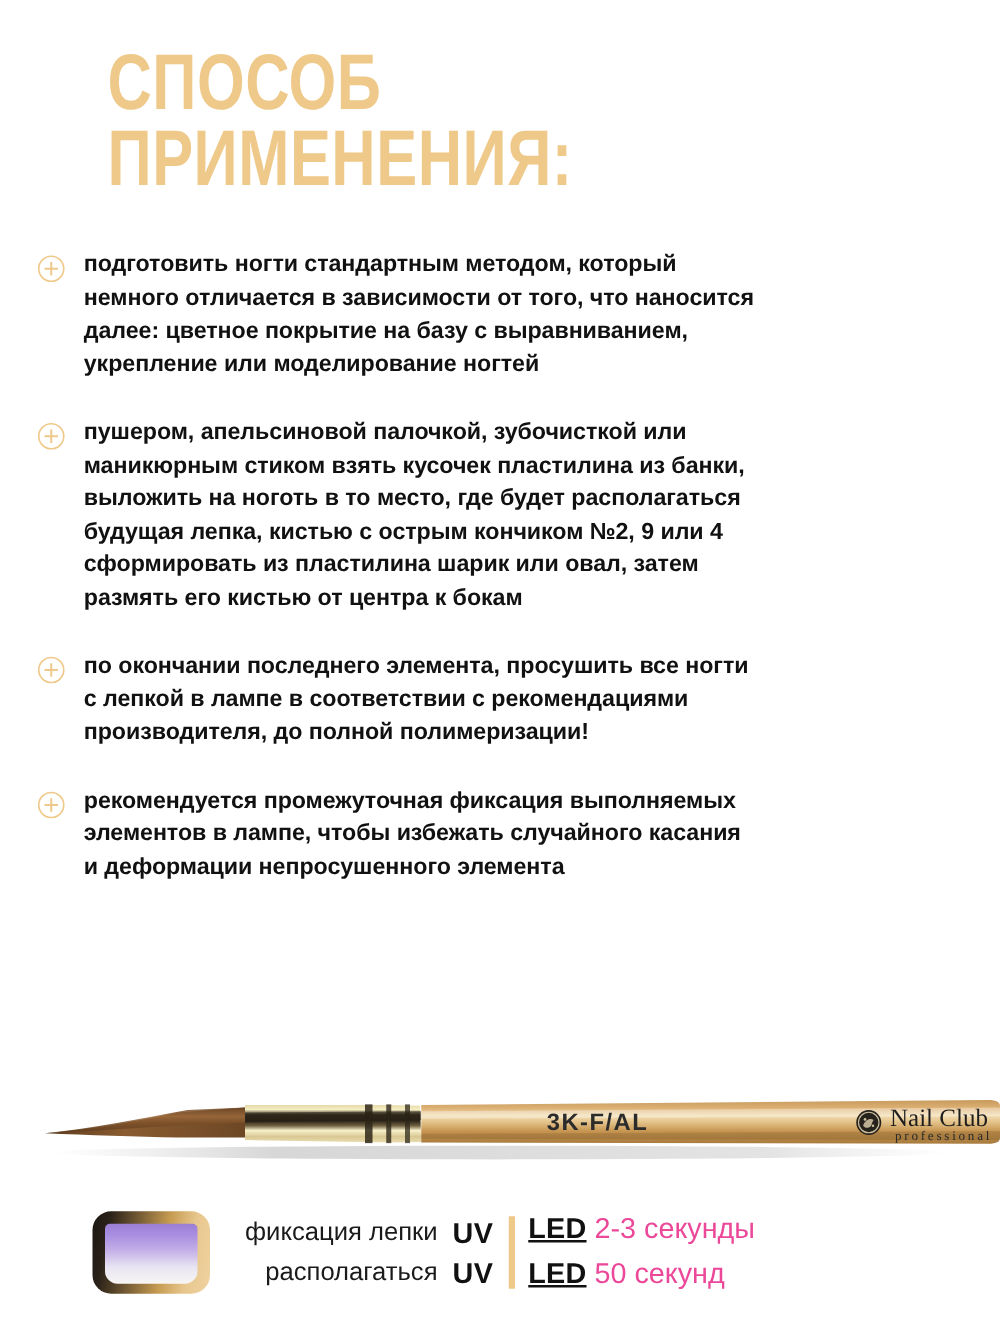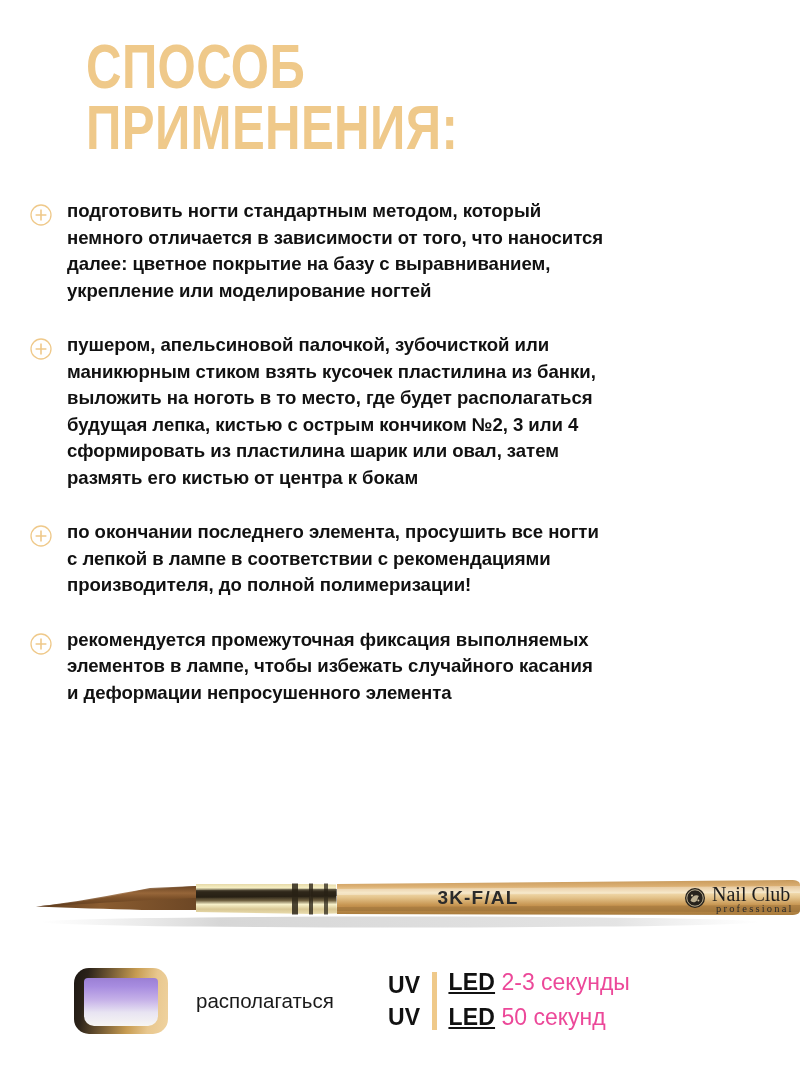--- a/index.html
+++ b/index.html
@@ -123,21 +123,20 @@
     text-align: left;
     margin-right: 12px;
   }
   .uv-text {
     display: block;
     color: #111111;
     font-size: 23px;
     line-height: 32px;
     font-weight: 700;
     letter-spacing: 0.3px;
-    margin-left: 42px;
   }
   .spec-divider {
     width: 5px;
     height: 58px;
     background: #efc98a;
     margin-right: 11px;
   }
   .spec-values { text-align: left; }
   .spec-value-row {
     display: block;
@@ -186,21 +185,21 @@
     <div class="list-item">
       <span class="bullet">
         <svg width="22" height="22" viewBox="0 0 22 22">
           <circle cx="11" cy="11" r="10" fill="none" stroke="#efc98a" stroke-width="1.3"></circle>
           <path d="M11 5.6 L11 16.4 M5.6 11 L16.4 11" stroke="#efc98a" stroke-width="1.6" stroke-linecap="butt"></path>
         </svg>
       </span>
       <div class="item-text">пушером, апельсиновой палочкой, зубочисткой или
 маникюрным стиком взять кусочек пластилина из банки,
 выложить на ноготь в то место, где будет располагаться
-будущая лепка, кистью с острым кончиком №2, 3 или 4
+будущая лепка, кистью с острым кончиком №2, 9 или 4
 сформировать из пластилина шарик или овал, затем
 размять его кистью от центра к бокам</div>
     </div>
 
     <div class="list-item">
       <span class="bullet">
         <svg width="22" height="22" viewBox="0 0 22 22">
           <circle cx="11" cy="11" r="10" fill="none" stroke="#efc98a" stroke-width="1.3"></circle>
           <path d="M11 5.6 L11 16.4 M5.6 11 L16.4 11" stroke="#efc98a" stroke-width="1.6" stroke-linecap="butt"></path>
         </svg>
@@ -298,20 +297,21 @@
   </div>
 
   <div class="bottom-block">
 
     <div class="lamp-icon">
       <div class="lamp-inner"></div>
     </div>
 
     <div class="specs">
       <div class="spec-labels">
+        <span class="spec-label">фиксация лепки</span>
         <span class="spec-label">располагаться</span>
       </div>
 
       <div class="spec-uv">
         <span class="uv-text">UV</span>
         <span class="uv-text">UV</span>
       </div>
 
       <div class="spec-divider"></div>
 

